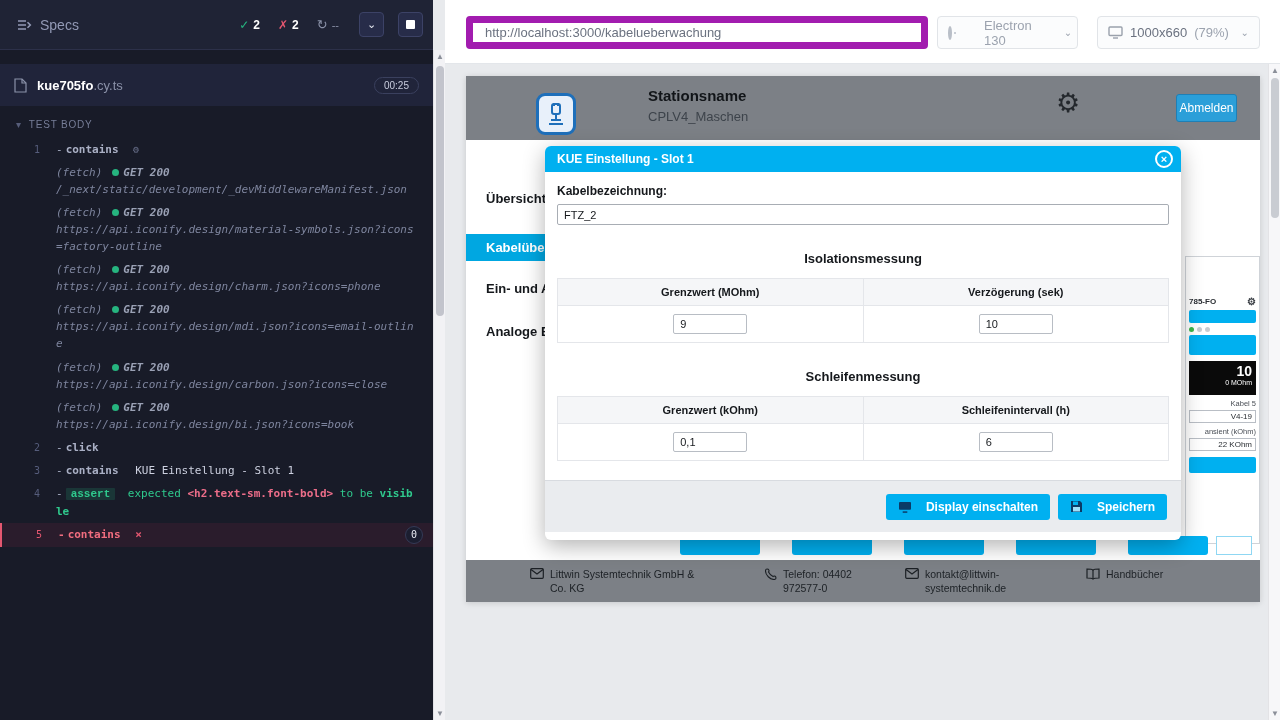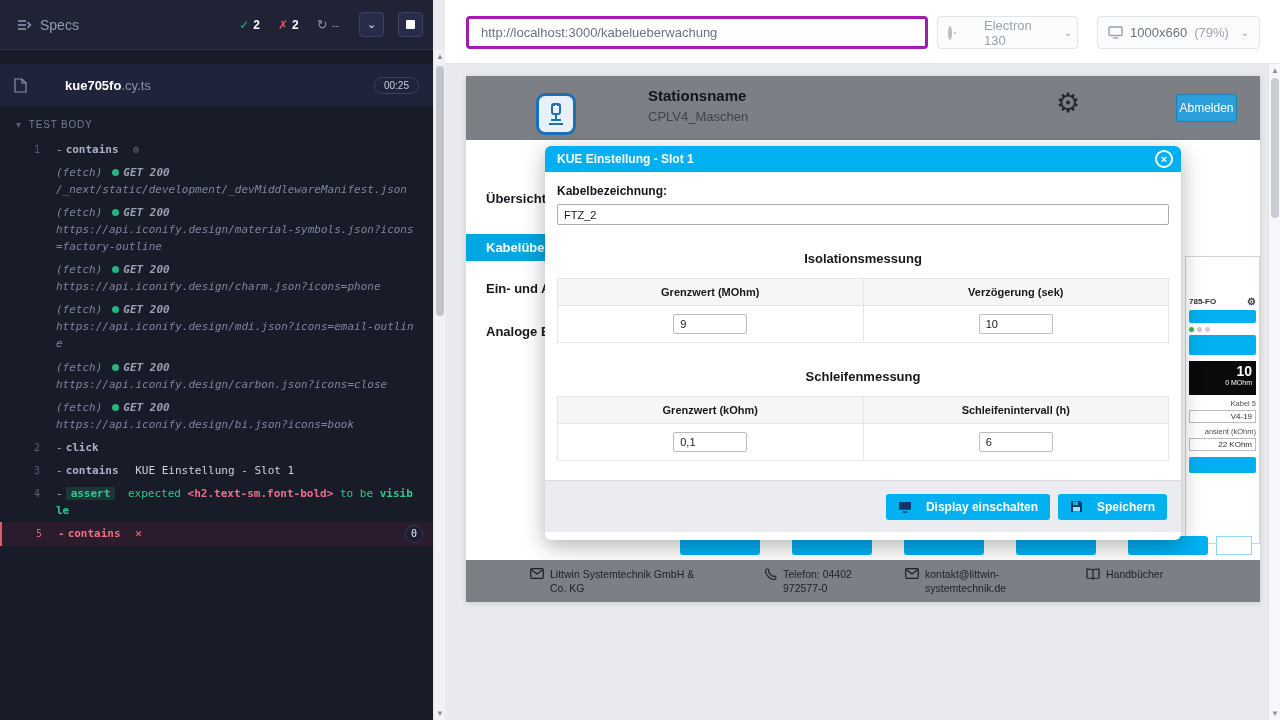--- a/index.html
+++ b/index.html
@@ -20,21 +20,21 @@
   .statnum { color:#fff; font-weight:bold; }
   .pendico { color:#8a91a8; font-size:13px; }
   .pendval { color:#8a91a8; font-size:11px; }
   .rep-btn { width:25px; height:25px; margin-left:6px; border-radius:4px; background:#272c49;
              border:1px solid #3c4266; color:#e7e9f1; display:flex; align-items:center;
              justify-content:center; font-size:11px; cursor:pointer; }
   .stop-sq { width:9px; height:9px; background:#fff; border-radius:1px; }
 
   .spec-row { margin-top:14px; height:42px; background:#20243a; display:flex; align-items:center;
               gap:10px; padding:0 14px; }
-  .spec-name { font-size:13px; color:#fff; font-weight:bold;margin-left:28px; }
+  .spec-name { font-size:13px; color:#fff; font-weight:bold; }
   .spec-ext { font-size:13px; color:#8a91a8; font-weight:normal; }
   .time-pill { margin-left:auto; border:1px solid #3a405e; color:#c8ccdd; font-size:10px;
                border-radius:10px; padding:2px 9px; }
 
   .testbody { display:flex; align-items:center; gap:7px; padding:13px 16px 8px 16px;
               font-size:10px; letter-spacing:0.8px; color:#767d97; cursor:pointer; }
   .tb-caret { color:#565d79; font-size:10px; }
 
   .cmd-list { font-family:"DejaVu Sans Mono", monospace; font-size:11px; line-height:1.55; }
   .crow { display:flex; align-items:flex-start; padding:3px 10px 3px 0; cursor:pointer; }
@@ -44,21 +44,21 @@
   .cmdname { color:#aab0c5; font-weight:bold; }
   .dash { color:#aab0c5; margin-right:3px; }
   .row-gear { color:#6d7490; font-size:10px; margin-left:8px; }
   .fetchline { font-style:italic; color:#7e859e; }
   .fdot { display:inline-block; width:7px; height:7px; border-radius:50%; background:#26b47f;
           margin:0 4px 0 10px; }
   .fstatus { color:#9aa1b5; font-weight:bold; font-style:italic; }
   .furl { font-style:italic; color:#7e859e; }
   .arg { color:#cdd1e0; margin-left:10px; }
   .assert-badge { background:rgba(38,180,127,0.18); color:#2fc98d; border-radius:1px;
-                  padding:0 5px; font-weight:bold; margin-right:6px; }
+                  padding:0 5px; font-weight:bold; margin-right:6px;font-family:Liberation Mono, monospace; }
   .asg { color:#2fc98d; }
   .asel { color:#ec6d89; font-weight:bold; }
   .avis { color:#2fc98d; font-weight:bold; }
   .crow.failed { background:#2a1c2c; border-left:2px solid #e45770; }
   .crow.failed .num { color:#e45770; }
   .failname { color:#f16d7f; font-weight:bold; }
   .failx { color:#e45770; margin-left:8px; font-weight:bold; }
   .count-badge { margin-left:auto; min-width:18px; height:18px; border-radius:9px;
                  background:#1b1e30; border:1px solid #343a56; color:#e7e9f1; font-size:10px;
                  display:flex; align-items:center; justify-content:center; padding:0 5px; }
@@ -68,21 +68,21 @@
   .rep-thumb { position:absolute; left:2px; top:16px; width:8px; height:250px;
                background:#c2c4cc; border-radius:4px; }
   .sb-arrow { position:absolute; left:0; width:12px; text-align:center; color:#8b8f99;
               font-size:8px; }
 
   
   .main { position:absolute; left:445px; top:0; width:835px; height:720px; background:#e8eaed; }
   .topbar { position:absolute; left:0; top:0; width:835px; height:64px; background:#ffffff;
             border-bottom:1px solid #e3e6ea; }
   .url-input { position:absolute; left:21px; top:16px; width:462px; height:33px;
-               border:3px solid #a21caf; border-radius:4px; padding:0 12px; font-size:13px;
+               border:7px solid #a21caf; border-radius:4px; padding:0 12px; font-size:13px;
                color:#6b7280; background:#fff; font-family:"Liberation Sans", sans-serif; }
   .sel { position:absolute; top:16px; height:33px; border:1px solid #e1e4e8; border-radius:4px;
          background:#fbfcfd; display:flex; align-items:center; gap:7px; padding:0 10px;
          font-size:13px; color:#9ca3af; cursor:pointer; }
   .sel-browser { left:492px; width:141px;gap:32px; }
   .sel-viewport { left:652px; width:163px; color:#6b7280; }
   .ring { width:14px; height:14px; border:2px solid #b9bfc8; border-radius:50%; position:relative; }
   .ring::after { content:""; position:absolute; left:4px; top:4px; width:2px; height:2px;
                  background:#b9bfc8; border-radius:50%; }
   .chev { color:#9ca3af; font-size:10px; margin-left:auto; }

